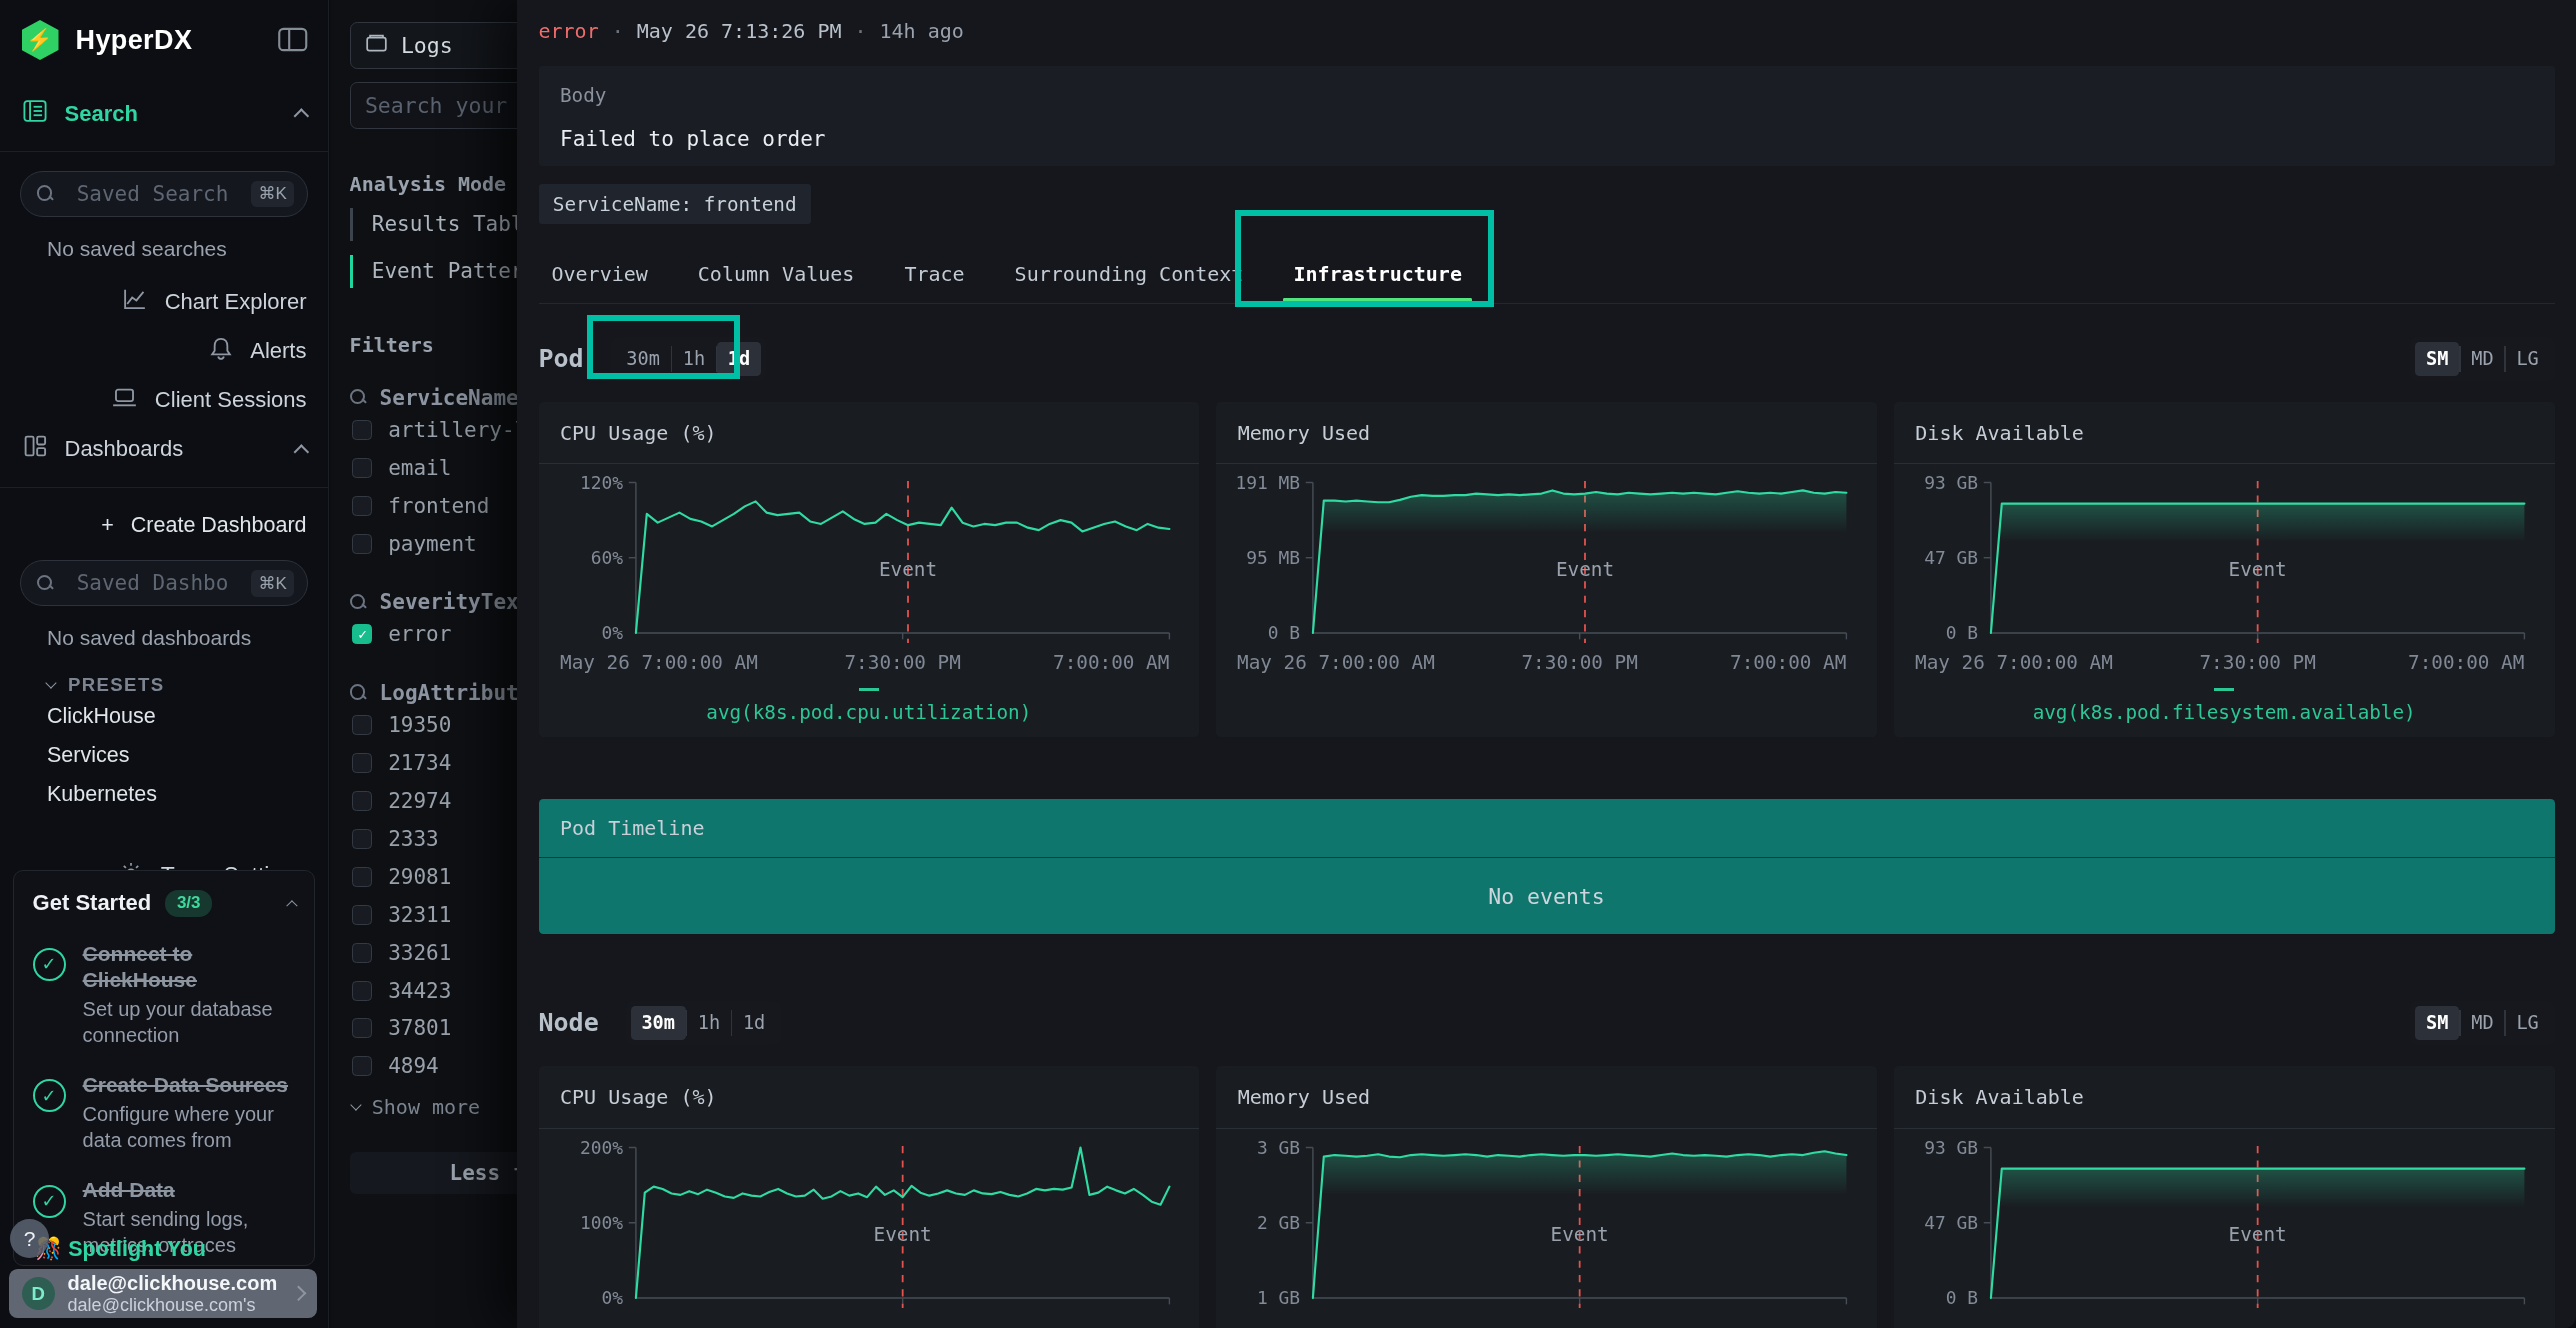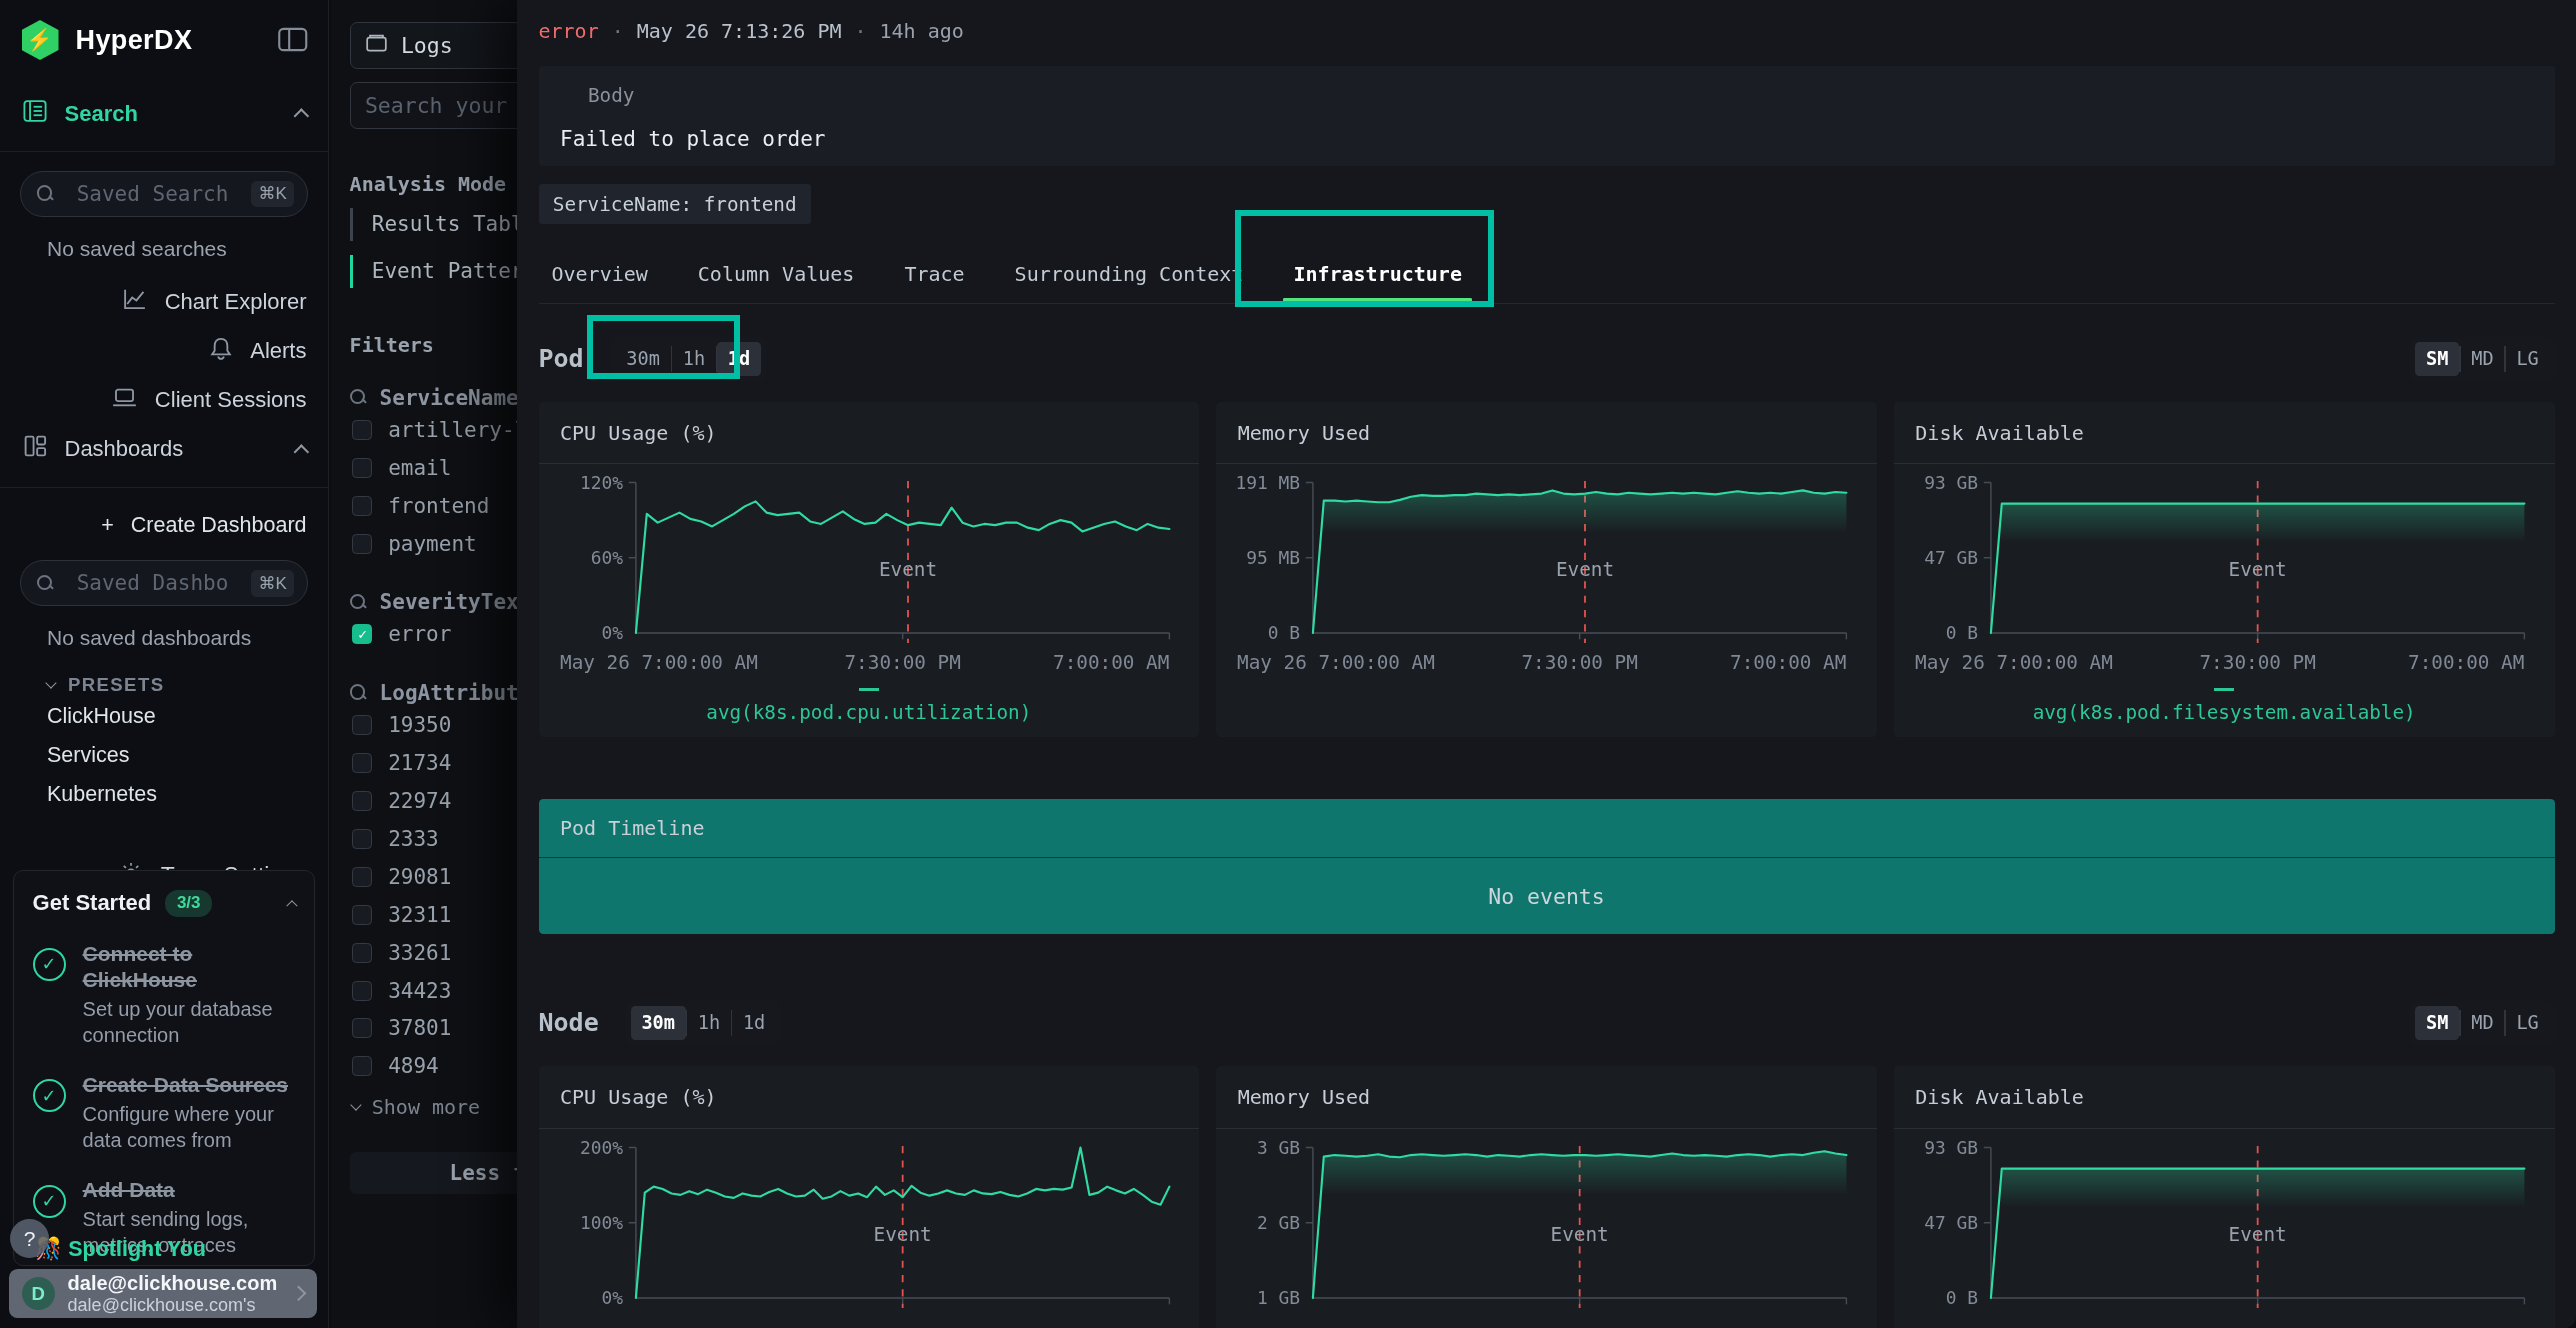--- a/index.html
+++ b/index.html
@@ -82,21 +82,21 @@
 
   
   .overlay{position:absolute;left:517px;top:0;right:0;bottom:0;background:#15171c;z-index:5;
            box-shadow:-21.5px 0 50px rgba(0,0,0,.6);padding:0 21.5px;overflow:hidden;border-bottom-right-radius:11.4px;}
   .ev-head{margin-top:18.6px;font-size:20px;display:flex;gap:13px;align-items:baseline;}
   .sev{color:#f16c6c;}
   .dot{color:#6b7380;}
   .ts{color:#b9c1cb;}
   .ago{color:#9aa2ad;}
   .body-card{margin-top:23px;background:#1a1d23;border-radius:2.9px;padding:18.6px 21.5px;height:100px;}
-  .body-lbl{font-size:19.3px;color:#8a929e;margin-left:28px;}
+  .body-lbl{font-size:19.3px;color:#8a929e;}
   .body-val{font-size:21px;color:#e9eef3;margin-top:20px;}
   .chip{display:inline-flex;margin-top:18.6px;background:#20242c;border-radius:2.9px;padding:8.6px 14.3px;font-size:19.3px;color:#c8d0d9;cursor:pointer;}
   .tabs{margin-top:26px;display:flex;gap:50px;padding-left:13px;border-bottom:1.4px solid #23272f;}
   .tab{position:relative;padding:11.4px 0 17px;font-size:20px;color:#c3cbd4;cursor:pointer;white-space:nowrap;}
   .tab.active{color:#fff;font-weight:bold;}
   .tab.active::after{content:'';position:absolute;left:-10px;right:-10px;bottom:-1.4px;height:6.4px;background:#52e57d;border-radius:1.4px;}
   .sect-row{margin-top:33px;display:flex;align-items:center;gap:27px;}
   .sect-title{font-size:25px;font-weight:600;color:#b8c1ca;}
   .seg{display:inline-flex;align-items:center;background:#16181e;border-radius:5.7px;padding:5px;}
   .seg .opt{font-family:"DejaVu Sans Mono",monospace;font-size:18.6px;color:#99a2ad;padding:6.4px 10.7px;border-radius:4.3px;cursor:pointer;white-space:nowrap;}

